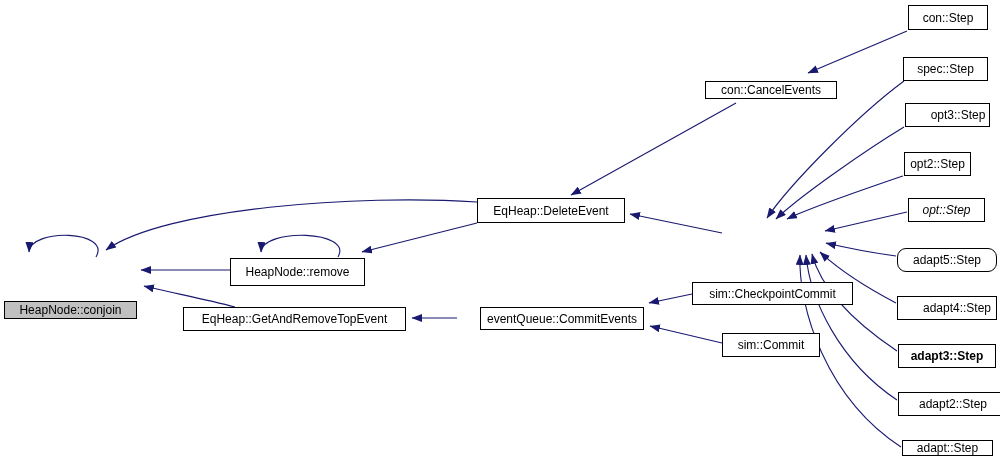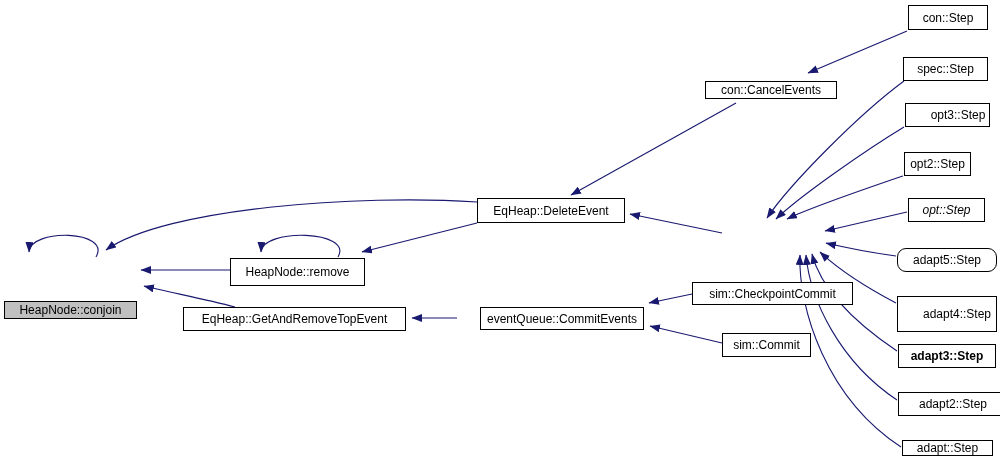--- a/index.html
+++ b/index.html
@@ -78,25 +78,25 @@
     <path class="edge" marker-end="url(#arrow)" d="M 901 447 C 826 398, 798 308, 800 255"></path>
   </svg>
 
   <div class="node highlighted" style="left:4px; top:258px; width:133px; height:18px;margin-top:43px;">HeapNode::conjoin</div>
   <div class="node" style="left:230px; top:258px; width:135px; height:28px;">HeapNode::remove</div>
   <div class="node" style="left:183px; top:307px; width:223px; height:24px;">EqHeap::GetAndRemoveTopEvent</div>
   <div class="node" style="left:477px; top:198px; width:148px; height:25px;">EqHeap::DeleteEvent</div>
   <div class="node" style="left:705px; top:81px; width:132px; height:18px;">con::CancelEvents</div>
   <div class="node" style="left:480px; top:307px; width:164px; height:23px;">eventQueue::CommitEvents</div>
   <div class="node" style="left:692px; top:282px; width:161px; height:23px;">sim::CheckpointCommit</div>
-  <div class="node" style="left:722px; top:333px; width:89px; height:24px;">sim::Commit</div>
+  <div class="node" style="left:722px; top:333px; width:98px; height:24px;">sim::Commit</div>
   <div class="node" style="left:908px; top:5px; width:80px; height:25px;">con::Step</div>
   <div class="node" style="left:903px; top:57px; width:85px; height:24px;">spec::Step</div>
   <div class="node" style="left:905px; top:103px; width:85px; height:24px;padding-left:21px;">opt3::Step</div>
   <div class="node" style="left:904px; top:152px; width:67px; height:24px;">opt2::Step</div>
   <div class="node" style="left:908px; top:198px; width:77px; height:24px;font-style:italic;">opt::Step</div>
   <div class="node" style="left:897px; top:248px; width:100px; height:24px;border-radius:9px;">adapt5::Step</div>
-  <div class="node" style="left:897px; top:296px; width:100px; height:36px;padding-left:20px;">adapt4::Step</div>
+  <div class="node" style="left:897px; top:296px; width:100px; height:24px;padding-left:20px;">adapt4::Step</div>
   <div class="node" style="left:898px; top:344px; width:98px; height:24px;font-weight:bold;">adapt3::Step</div>
   <div class="node" style="left:898px; top:392px; width:110px; height:24px;">adapt2::Step</div>
   <div class="node" style="left:902px; top:440px; width:91px; height:16px;">adapt::Step</div>
 
 </div>
 
 </body></html>

